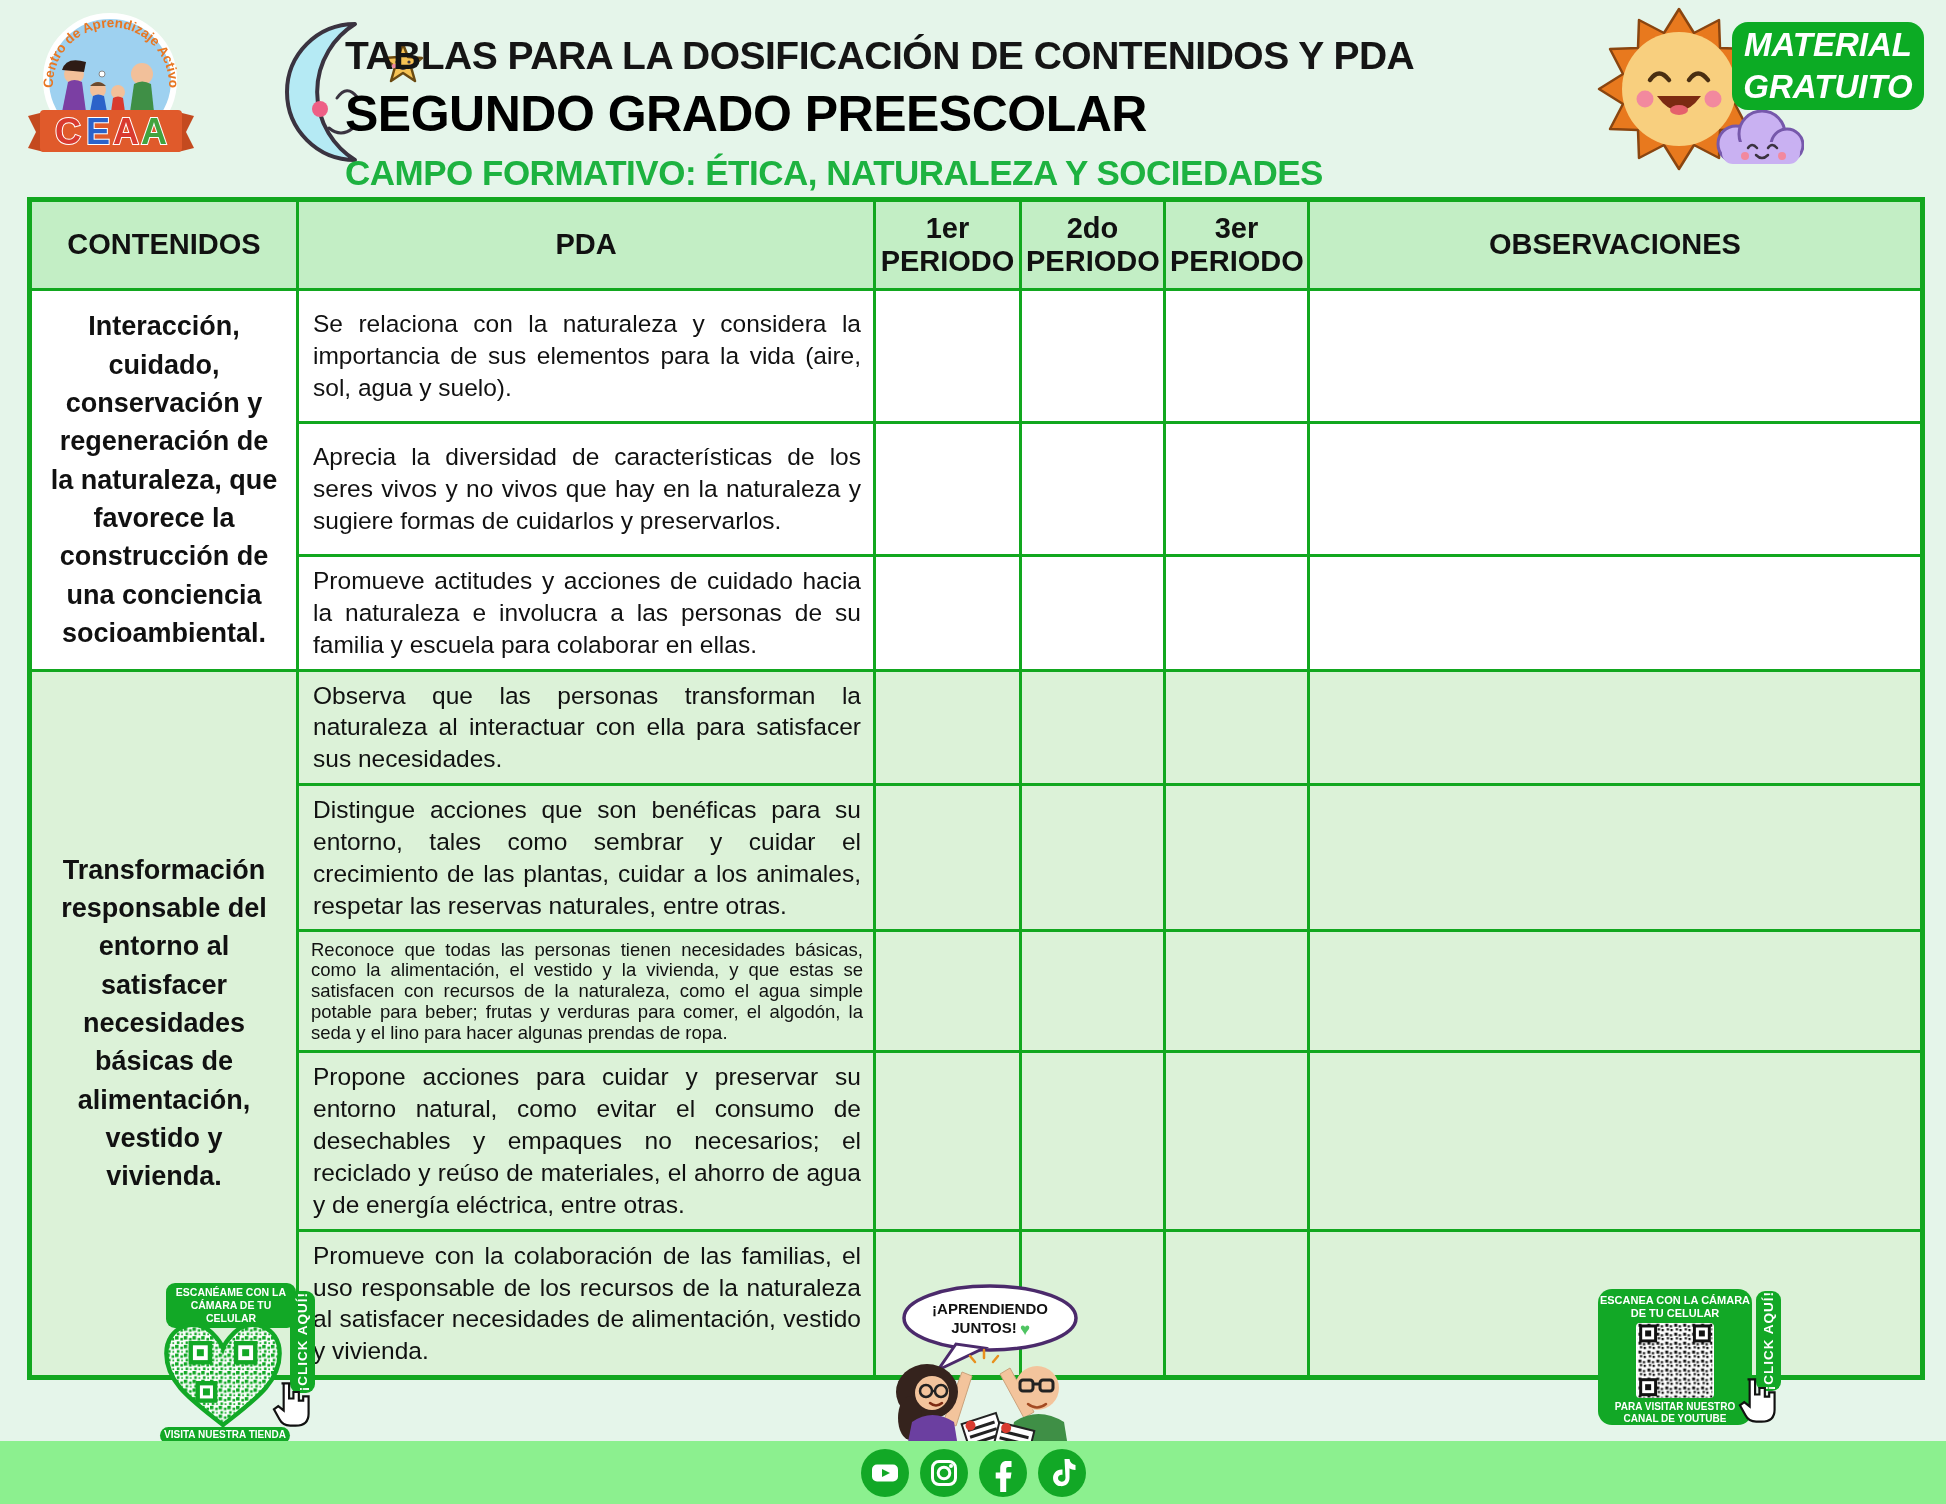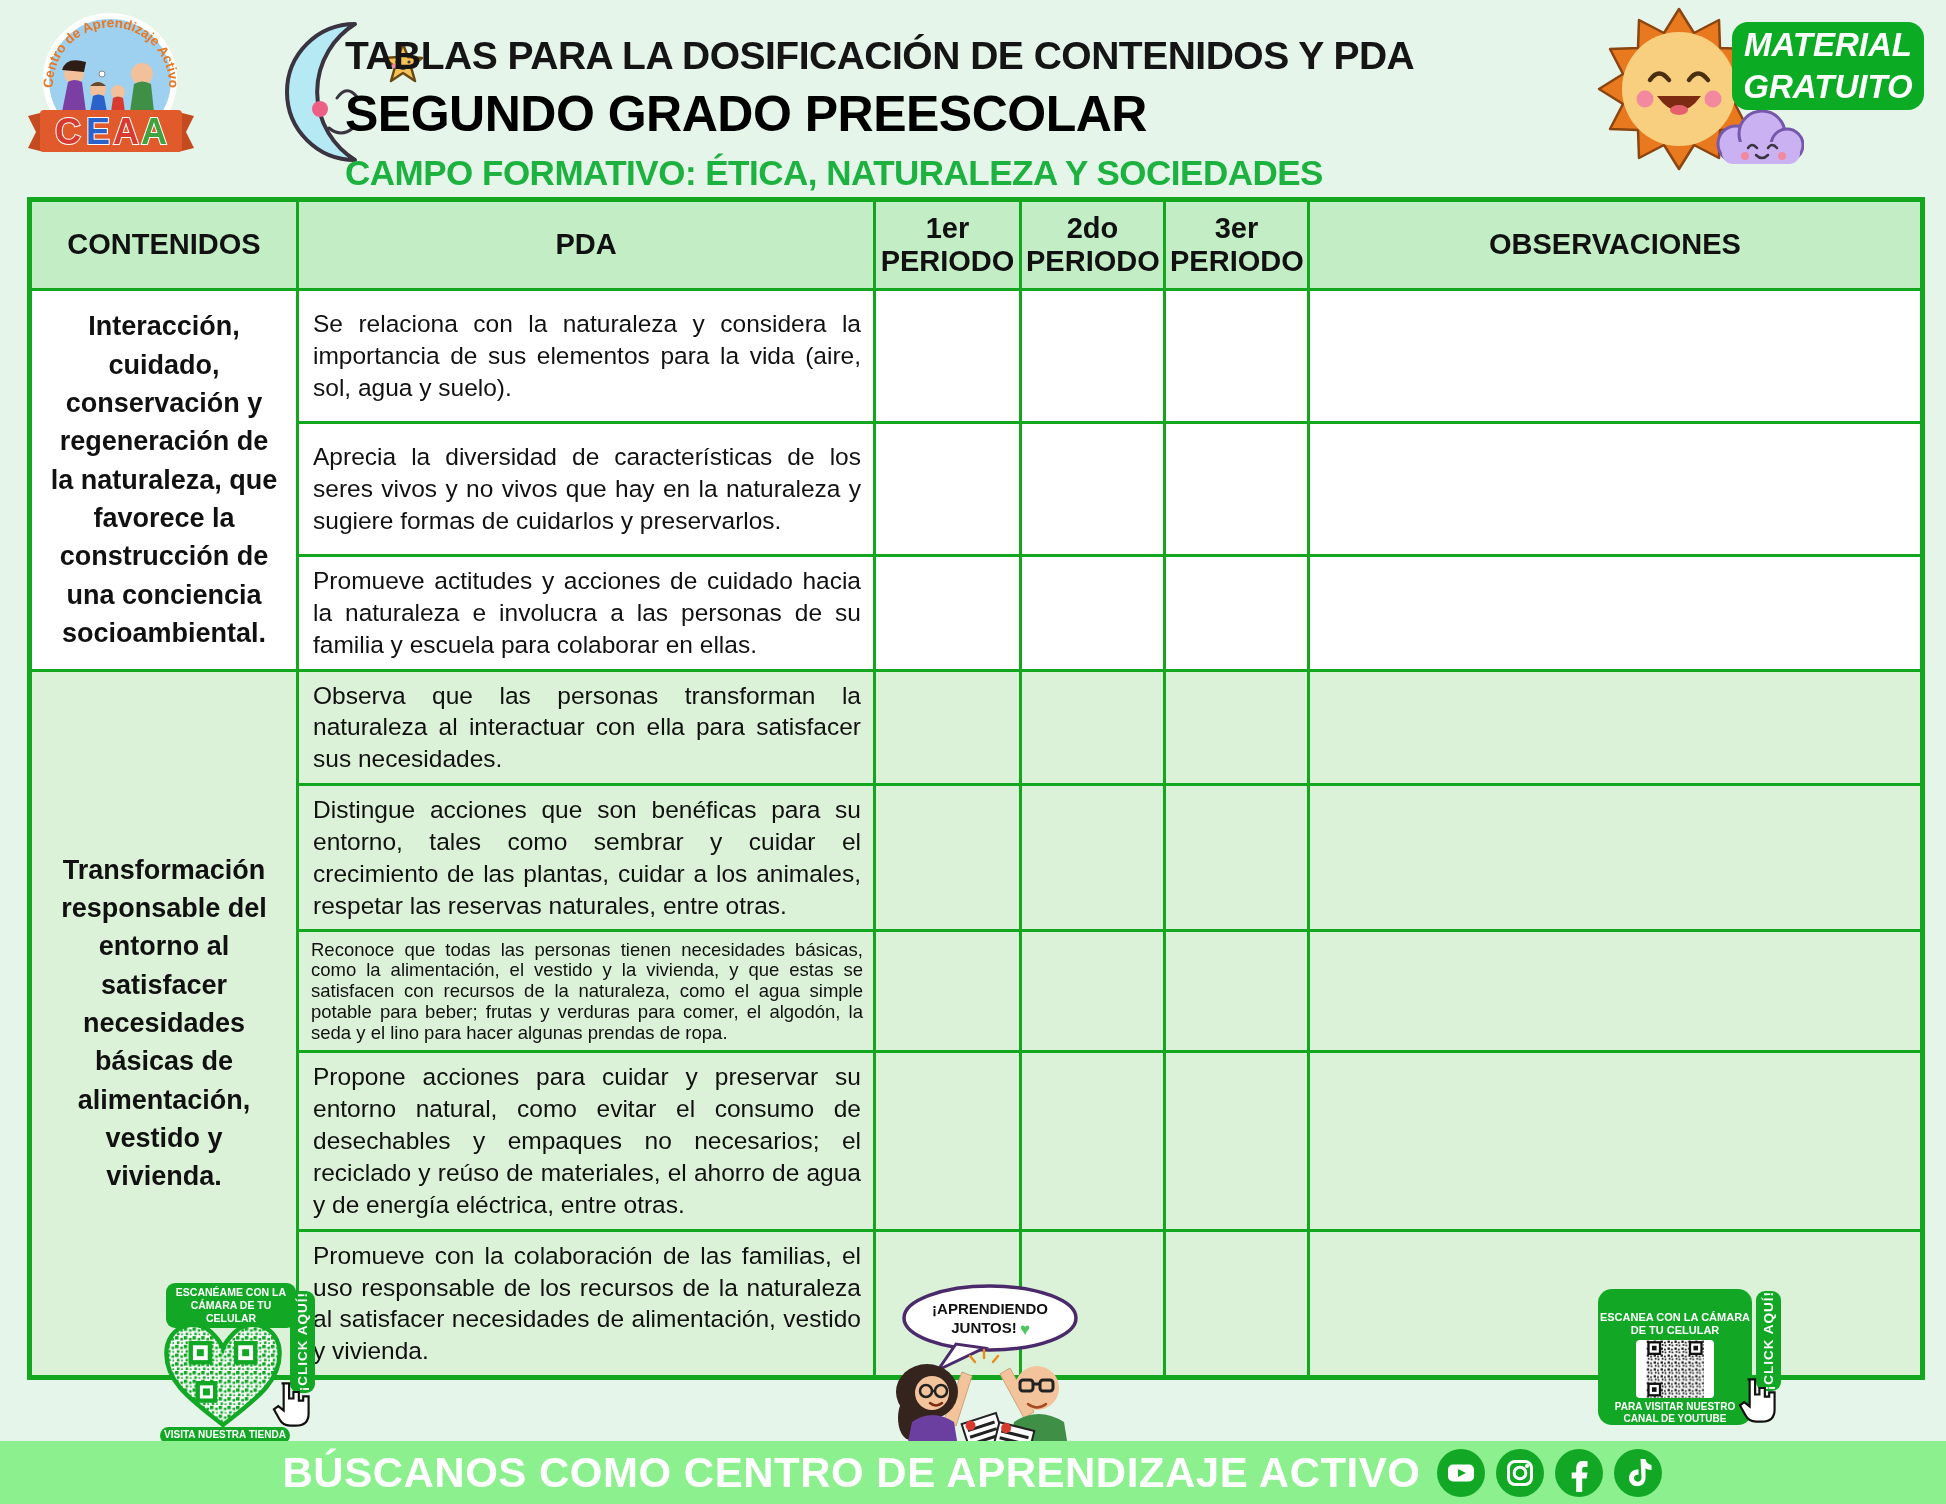--- a/index.html
+++ b/index.html
@@ -58,21 +58,21 @@
   .qrl .pill.bot{position:absolute;left:2px;top:144px;width:124px;font-size:10px;padding:2px 3px;}
   .click-tab{
     background:#12a826;border-radius:9px;color:#fff;display:flex;align-items:center;justify-content:center;
   }
   .vtext{writing-mode:vertical-rl;transform:rotate(180deg);font-weight:bold;font-size:13.5px;letter-spacing:1px;color:#fff;}
   .qrl .click-tab{position:absolute;left:132px;top:8px;width:25px;height:102px;}
   .qrl .hand{position:absolute;left:106px;top:96px;}
   .qrr{position:absolute;left:1598px;top:1289px;width:195px;height:145px;}
   .qrr .card{
     position:absolute;left:0;top:0;width:154px;height:136px;background:#12a826;border-radius:14px;
-    display:flex;flex-direction:column;align-items:center;padding-top:22px;box-sizing:border-box;
+    display:flex;flex-direction:column;align-items:center;padding-top:5px;box-sizing:border-box;
   }
   .qrr .lbl{color:#fff;font-weight:bold;font-size:11px;line-height:1.2;text-align:center;}
   .qrr .lbl.b{font-size:10px;margin-top:3px;}
   .qrr .qrbox{margin-top:3px;background:#fff;border-radius:4px;}
   .qrr .click-tab{position:absolute;left:158px;top:2px;width:25px;height:100px;}
   .qrr .hand{position:absolute;left:132px;top:86px;}
   
   .people{position:absolute;left:872px;top:1280px;}
 </style>
 </head>
@@ -361,21 +361,20 @@
   </div>
   <div class="click-tab">
     <span class="vtext">¡CLICK AQUÍ!</span>
   </div>
   <svg class="hand" width="48" height="52" viewBox="0 0 40 48">
     <path d="M14 4 h7 v14 h4 V12 h5 v8 h4 v-4 h5 v16 c0 7 -4 11 -12 11 h-5 c-5 0 -8 -2 -10 -6 l-5 -9 4 -3 5 4 V4 Z" fill="#ffffff" stroke="#111" stroke-width="2"></path>
   </svg>
 </div>
 
 <div class="footer-bar">
-  <span class="footer-text">BÚSCANOS COMO CENTRO DE APRENDIZAJE ACTIVO</span>
   <div class="soc">
     <svg width="50" height="50" viewBox="0 0 50 50">
       <circle cx="25" cy="25" r="24" fill="#12a826"></circle>
       <rect x="12" y="16.5" width="26" height="17" rx="5" fill="#fff"></rect>
       <polygon points="22,21 22,29 30,25" fill="#12a826"></polygon>
     </svg>
     <svg width="50" height="50" viewBox="0 0 50 50">
       <circle cx="25" cy="25" r="24" fill="#12a826"></circle>
       <rect x="13.5" y="13.5" width="23" height="23" rx="6.5" fill="none" stroke="#fff" stroke-width="3"></rect>
       <circle cx="25" cy="25" r="5.8" fill="none" stroke="#fff" stroke-width="3"></circle>

